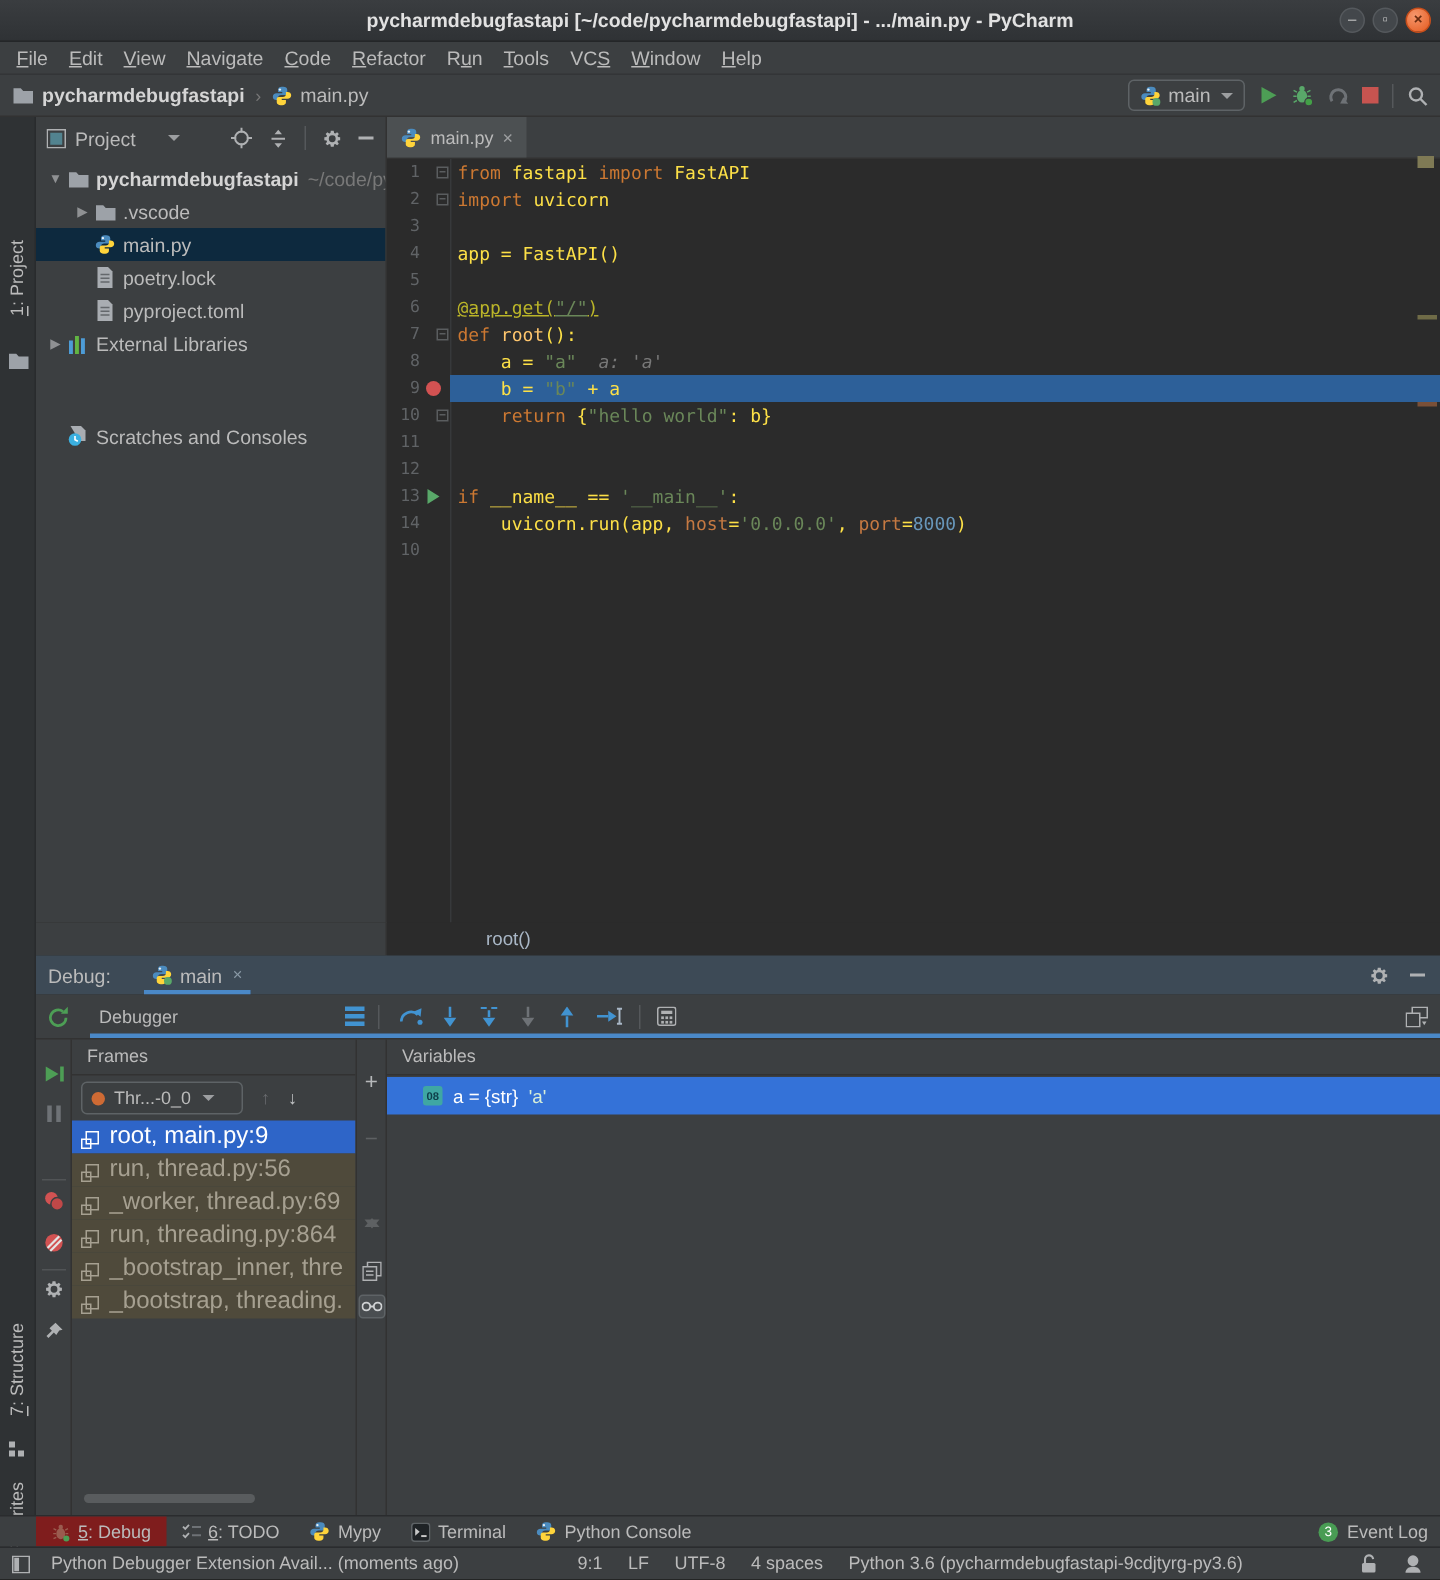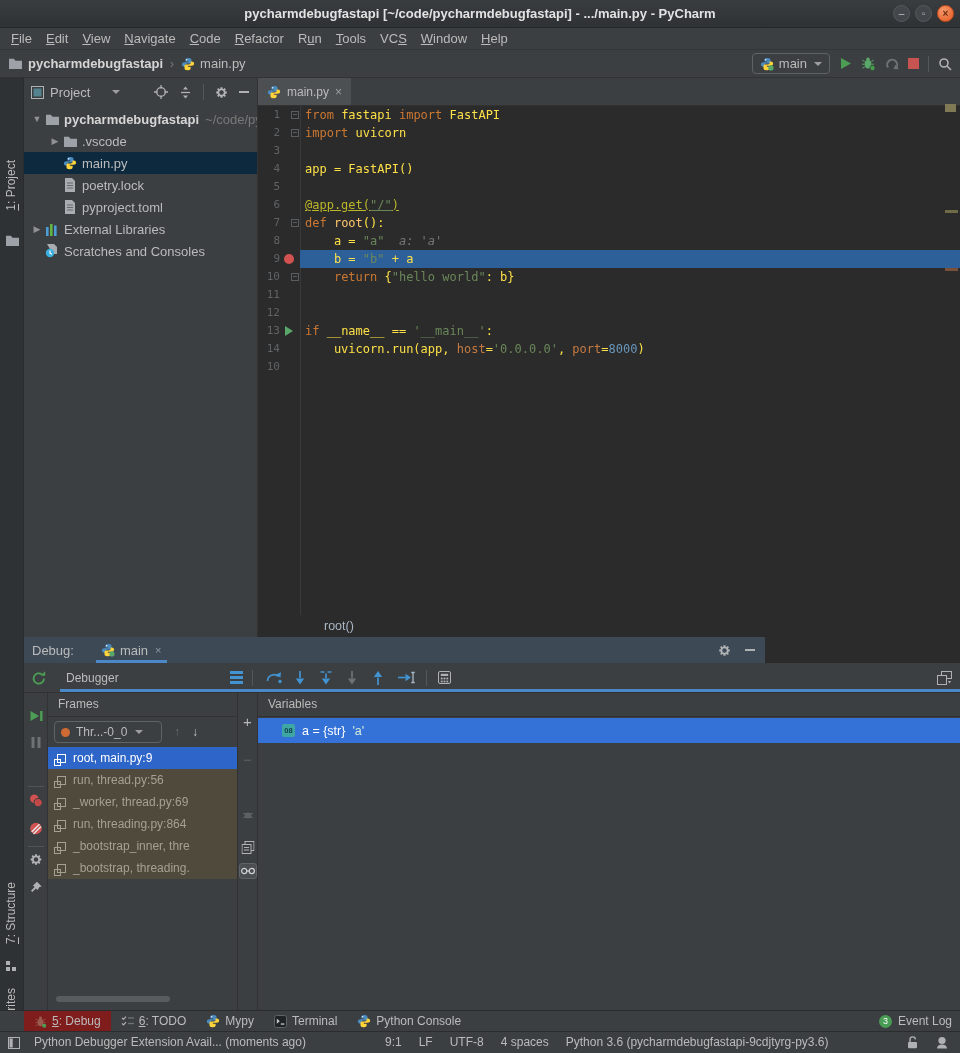--- a/index.html
+++ b/index.html
@@ -78,21 +78,21 @@
   .dec{color:#BBB529}.fn{color:#FFC66D}.par{color:#C57942}
   .hint{color:#787878;font-style:italic}
   .u{text-decoration:underline}
   .stripe-square{position:absolute;right:4px;top:26px;width:11px;height:8px;background:#7F7A55}
   .stripe-tick1{position:absolute;right:2px;top:132px;width:13px;height:3px;background:#6F6B47}
   .stripe-tick2{position:absolute;right:2px;top:190px;width:13px;height:3px;background:#7A5038}
   .breadcrumb{position:absolute;left:258px;top:615px;width:702px;height:22px;background:#2B2B2B;
     line-height:22px;padding-left:66px;box-sizing:border-box;color:#A9B7C6;font-size:12.5px}
 
   
-  .debug-header{position:absolute;left:24px;top:637px;width:741px;height:26px;background:#3D4A56;
+  .debug-header{position:absolute;left:24px;top:637px;width:936px;height:26px;background:#3D4A56;
     display:flex;align-items:center;padding-left:8px;box-sizing:border-box}
   .dh-tab{position:relative;display:flex;align-items:center;gap:5px;margin-left:22px;padding:0 5px;height:26px}
   .dh-tab::after{content:"";position:absolute;left:0;right:0;bottom:0;height:3px;background:#4A88C7}
   .dh-close{color:#8A9AA6;font-size:11px;margin-left:2px}
   .dh-right{position:absolute;right:10px;display:flex;gap:14px;align-items:center}
 
   .debug-toolbar{position:absolute;left:24px;top:663px;width:936px;height:30px;background:#3C3F41;
     border-bottom:1px solid #323232;box-sizing:border-box}
   .dt-abs{position:absolute;top:0;height:29px;display:flex;align-items:center}
   .dt-tab{font-size:12px;color:#BBBBBB;padding:0 8px;height:29px;display:flex;align-items:center;gap:6px;position:relative}
@@ -112,21 +112,21 @@
     border-right:1px solid #323232;box-sizing:border-box;overflow:hidden}
   .panel-header{height:24px;line-height:23px;padding-left:10px;font-size:12px;color:#BBBBBB;
     border-bottom:1px solid #323232;box-sizing:border-box}
   .thread-row{height:30px;display:flex;align-items:center;padding-left:6px;gap:12px}
   .thread-select{display:flex;align-items:center;gap:6px;border:1px solid #5E6366;border-radius:4px;
     height:22px;padding:0 6px;width:108px;box-sizing:border-box;font-size:12px}
   .thread-dot{width:9px;height:9px;border-radius:50%;background:#CE6A34;flex:0 0 9px}
   .t-arrow{font-size:12px}
   .t-up{color:#6A6D70}.t-down{color:#C0C2C4}
   .frames-list{position:absolute;top:54px;left:0;right:0}
-  .frame-row{height:22px;display:flex;align-items:center;gap:7px;padding-left:9px;font-size:12px;
+  .frame-row{height:22px;display:flex;align-items:center;gap:7px;padding-left:9px;font-size:16px;
     white-space:nowrap;overflow:hidden;cursor:default}
   .frame-row.selected{background:#2E65C8;color:#FFFFFF}
   .frame-row.lib{background:#4F4A3B;color:#A6A091}
   .frame-ico{width:9px;height:9px;border:1px solid currentColor;position:relative;flex:0 0 9px;box-sizing:border-box}
   .frame-ico::after{content:"";position:absolute;left:-4px;bottom:-4px;width:5px;height:5px;border:1px solid currentColor;background:transparent}
   .frames-hscroll{position:absolute;left:8px;top:303px;width:114px;height:6px;background:#595C5E;border-radius:3px}
 
   .mini-strip{position:absolute;left:238px;top:693px;width:20px;height:317px;background:#3C3F41;
     border-right:1px solid #323232;box-sizing:border-box}
   .ms-ico{position:absolute;left:50%;transform:translateX(-50%);color:#B6B8BA}
@@ -359,21 +359,21 @@
           <span class="tree-arrow">▶</span>
           <span class="tree-icon">
             <svg width="14" height="13" viewBox="0 0 14 13">
               <rect x="1" y="4" width="2.6" height="9" fill="#4D9CD6"></rect>
               <rect x="5" y="1" width="2.6" height="12" fill="#62B543"></rect>
               <rect x="9" y="2.5" width="2.6" height="10.5" fill="#4D9CD6"></rect>
             </svg>
           </span>
           <span class="tree-label">External Libraries</span>
         </div>
-        <div class="tree-row" style="padding-left: 6px;">
+        <div class="tree-row" style="padding-left: 6px; margin-top: 40px;">
           <span class="tree-arrow"></span>
           <span class="tree-icon">
             <svg width="14" height="14" viewBox="0 0 14 14">
               <path fill="#A9ADB2" d="M2 0h7l3 3v7H8z"></path>
               <circle cx="5" cy="9" r="4.2" fill="#3BB0E0"></circle>
               <path d="M5 6.6V9.2l1.9 1" stroke="#FFF" stroke-width="1.1" fill="none"></path>
             </svg>
           </span>
           <span class="tree-label">Scratches and Consoles</span>
         </div>

